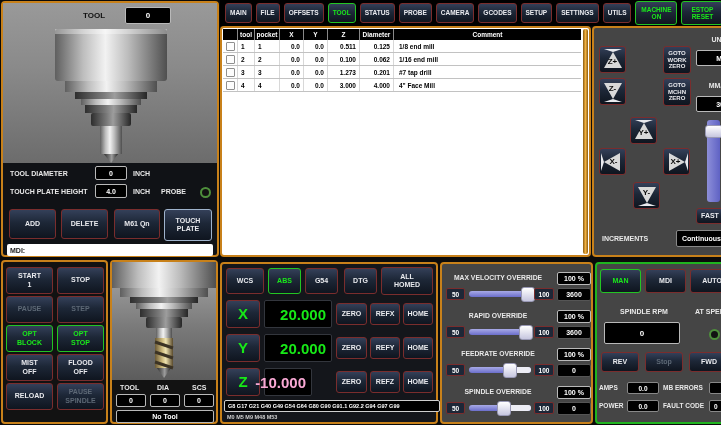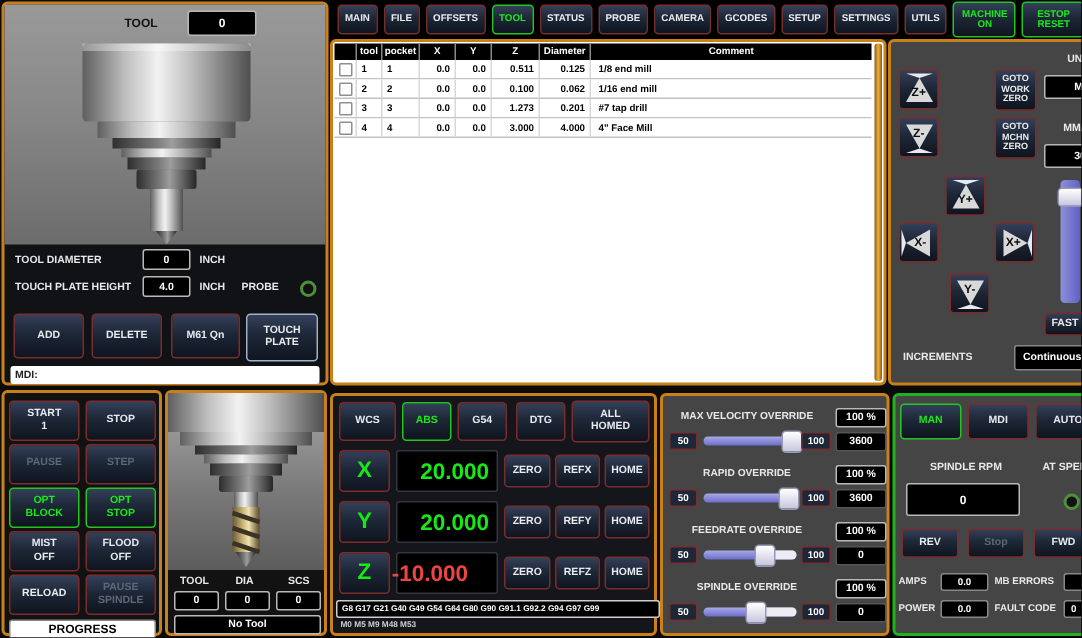--- a/index.html
+++ b/index.html
@@ -244,21 +244,20 @@
 BLOCK</button>
     <button class="btn green" style="left:54px;top:63px;width:47px;height:27px;font-size:7px;">OPT
 STOP</button>
     <button class="btn" style="left:3px;top:92px;width:47px;height:27px;font-size:7px;">MIST
 OFF</button>
     <button class="btn" style="left:54px;top:92px;width:47px;height:27px;font-size:7px;">FLOOD
 OFF</button>
     <button class="btn" style="left:3px;top:121px;width:47px;height:27px;font-size:7px;">RELOAD</button>
     <button class="btn dis" style="left:54px;top:121px;width:47px;height:27px;font-size:7px;">PAUSE
 SPINDLE</button>
-    <div class="abs" style="left:3px;top:151px;width:98px;height:13px;background:#fff;border:1px solid #888;border-radius:2px;color:#000;font-size:8px;font-weight:bold;display:flex;align-items:center;justify-content:center;">PROGRESS</div>
   </div>
 
   <div class="panel" style="left:110px;top:260px;width:108px;height:164px;background:#121212;">
     <div class="photo" style="left:0;top:0;width:104px;height:118px;background:linear-gradient(180deg,#a8a8a8,#7a7a7a 55%,#5c5c5c);">
       <svg width="104" height="118" viewBox="0 0 104 118">
         <defs>
           <linearGradient id="mt2" x1="0" y1="0" x2="1" y2="0">
             <stop offset="0" stop-color="#5f5f5f"></stop>
               <stop offset=".25" stop-color="#bdbdbd"></stop>
             <stop offset=".45" stop-color="#f2f2f2"></stop>
@@ -312,21 +311,21 @@
     <button class="btn" style="left:148px;top:39px;width:30px;height:22px;font-size:7px;">REFX</button>
     <button class="btn" style="left:181px;top:39px;width:30px;height:22px;font-size:7px;">HOME</button>
 
     <div class="btn" style="left:4px;top:70px;width:34px;height:28px;font-size:15px;color:#17e917;">Y</div>
     <div class="box" style="left:42px;top:70px;width:68px;height:28px;font-size:15px;color:#17e917;border-color:#33363d;justify-content:flex-end;padding-right:5px;">20.000</div>
     <button class="btn" style="left:114px;top:73px;width:31px;height:22px;font-size:7px;">ZERO</button>
     <button class="btn" style="left:148px;top:73px;width:30px;height:22px;font-size:7px;">REFY</button>
     <button class="btn" style="left:181px;top:73px;width:30px;height:22px;font-size:7px;">HOME</button>
 
     <div class="btn" style="left:4px;top:104px;width:34px;height:28px;font-size:15px;color:#17e917;">Z</div>
-    <div class="box" style="left:42px;top:104px;width:68px;height:28px;font-size:15px;color:#ef4444;border-color:#33363d;justify-content:flex-end;padding-right:19px;">-10.000</div>
+    <div class="box" style="left:42px;top:104px;width:48px;height:28px;font-size:15px;color:#f9a8d4;border-color:#33363d;justify-content:flex-end;padding-right:5px;">-10.000</div>
     <button class="btn" style="left:114px;top:107px;width:31px;height:22px;font-size:7px;">ZERO</button>
     <button class="btn" style="left:148px;top:107px;width:30px;height:22px;font-size:7px;">REFZ</button>
     <button class="btn" style="left:181px;top:107px;width:30px;height:22px;font-size:7px;">HOME</button>
 
     <div class="gline" style="left:2px;top:136px;width:211px;height:10px;background:#000;border:1px solid #cfcfcf;border-radius:2px;">G8 G17 G21 G40 G49 G54 G64 G80 G90 G91.1 G92.2 G94 G97 G99</div>
     <div class="gline" style="left:2px;top:149px;width:211px;height:8px;color:#cfcfcf;">M0 M5 M9 M48 M53</div>
   </div>
 
   <div class="panel" style="left:440px;top:262px;width:153px;height:162px;background:#454545;">
 

